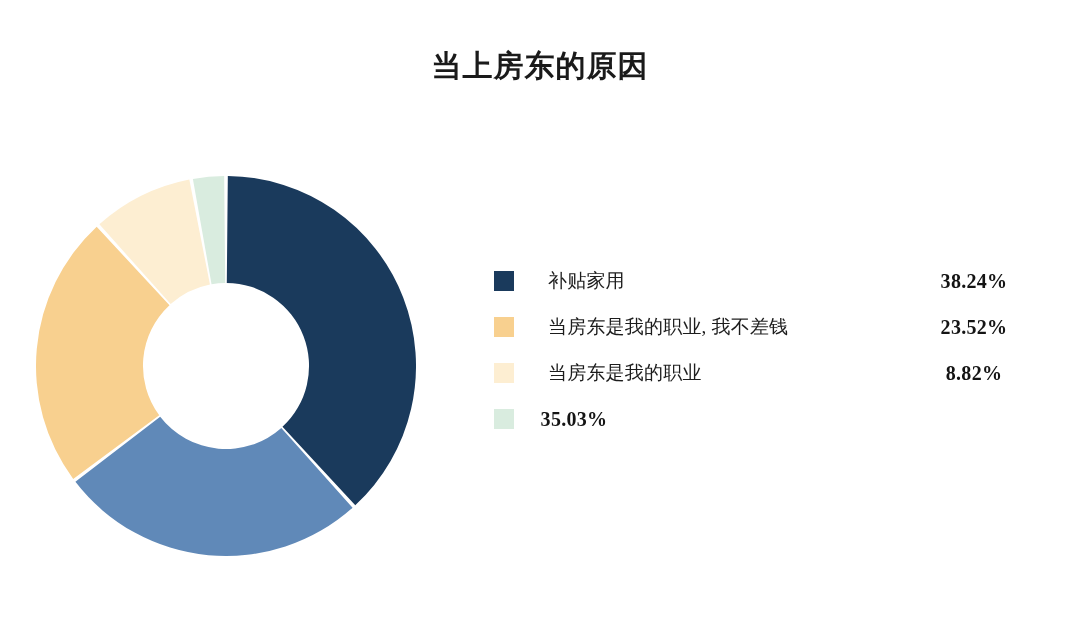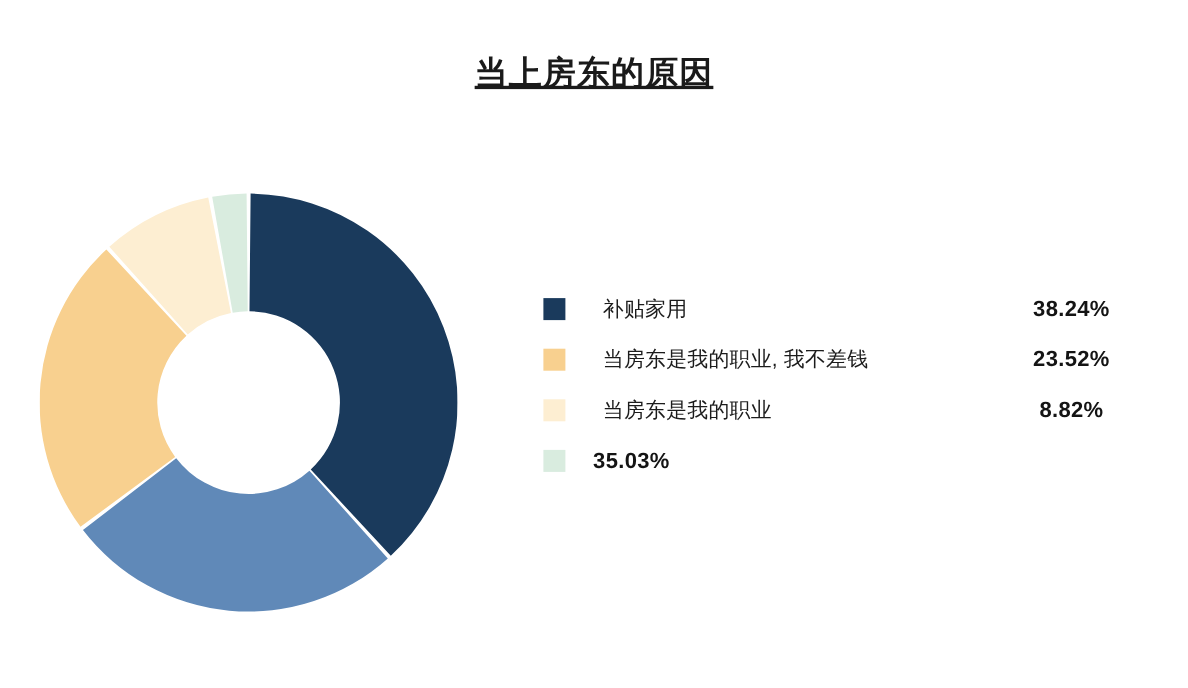--- a/index.html
+++ b/index.html
@@ -19,41 +19,41 @@
   #chart-title {
     position: absolute;
     top: 46px;
     left: 0;
     width: 1080px;
     text-align: center;
     font-size: 30px;
     font-weight: 700;
     letter-spacing: 1px;
     color: #1a1a1a;
-    text-decoration: underline;
   }
 
   #donut-wrap {
     position: absolute;
     left: 36px;
     top: 175px;
     width: 380px;
     height: 382px;
   }
   #donut-svg {
     display: block;
     width: 380px;
     height: 382px;
   }
 
   #legend {
     position: absolute;
     left: 494px;
     top: 258px;
     width: 540px;
+    font-family: Liberation Serif, serif;
   }
   .legend-row {
     display: flex;
     align-items: center;
     height: 46px;
   }
   .legend-swatch {
     width: 20px;
     height: 20px;
     flex: 0 0 20px;

